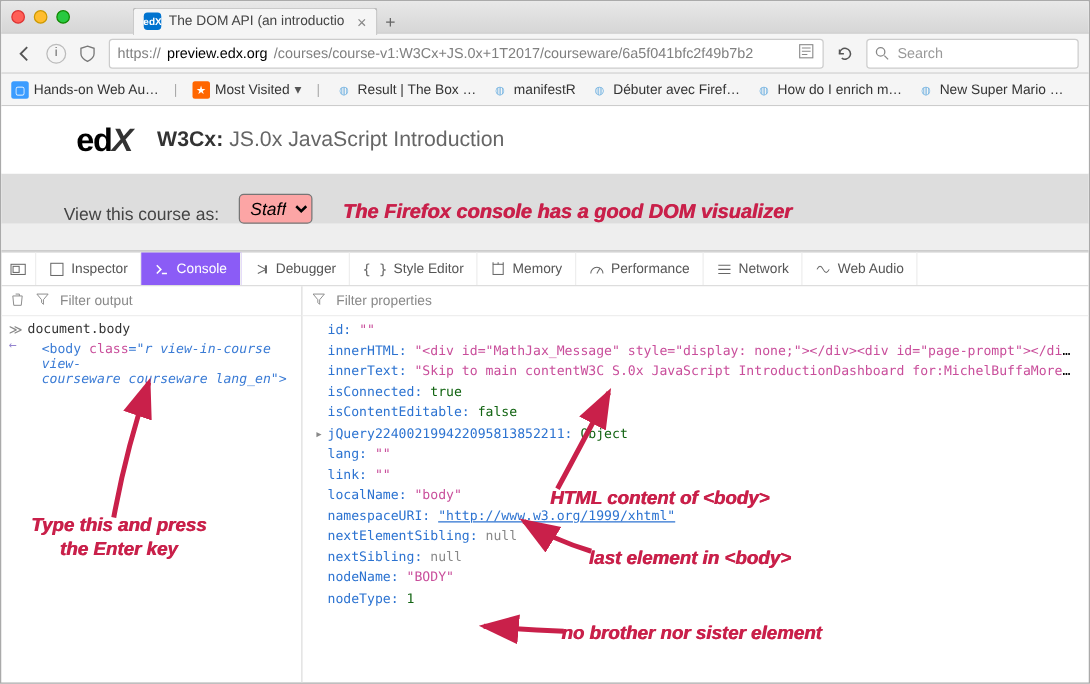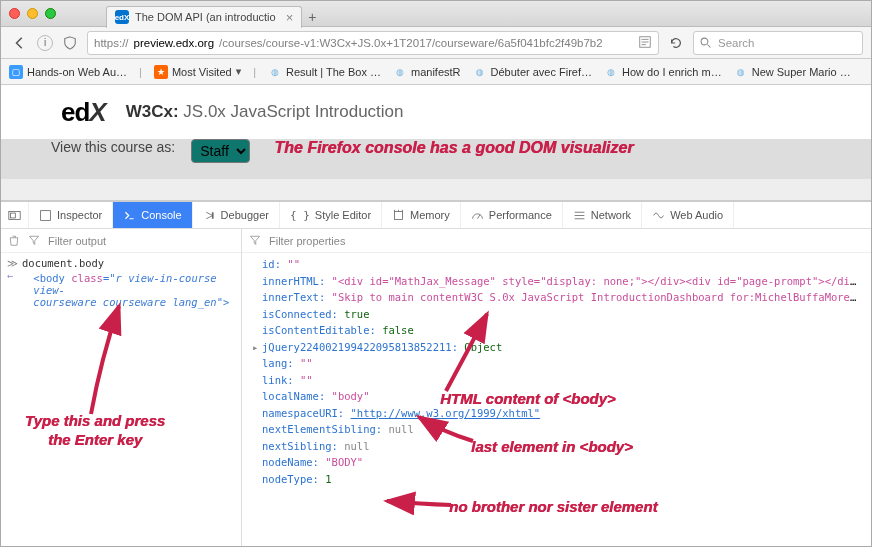--- a/index.html
+++ b/index.html
@@ -146,31 +146,32 @@
   font-size: 17px;
   color: #444;
 }
 .course-title b { font-weight: 700; color: #333; }
 
 
 .viewas-row {
   height: 40px;
   background: #ddd;
   display: flex;
-  align-items: flex-start;
+  align-items: flex-end;
   padding: 0 50px;
   gap: 16px;
   font-size: 14px;
   color: #444;
 }
 .viewas-select {
   font-size: 14px;
   padding: 2px 4px;
   border-radius: 4px;
-  background: #0f766e;
+  background: #fca5a5;
+  font-style: italic;
   -webkit-appearance: menulist;
 }
 .anno-a {
   color: #c9204a;
   font-weight: 800;
   font-style: italic;
   font-size: 16px;
   margin-left: 8px;
   text-shadow: 0.5px 0 #c9204a;
 }
@@ -187,21 +188,21 @@
   color: #555;
 }
 .dtab {
   display: flex; align-items: center; gap: 5px;
   padding: 0 10px;
   border-right: 1px solid #eee;
   cursor: pointer;
 }
 .dtab svg { width: 13px; height: 13px; }
 .dtab.active {
-  background: #3b82f6;
+  background: #8b5cf6;
   color: #fff;
 }
 .dtab.leading { padding: 0 7px; }
 
 .devtools-body {
   display: flex;
   height: calc(547px - 26px - 32px - 26px - 54px - 40px - 22px - 28px);
   border-top: none;
 }
 

